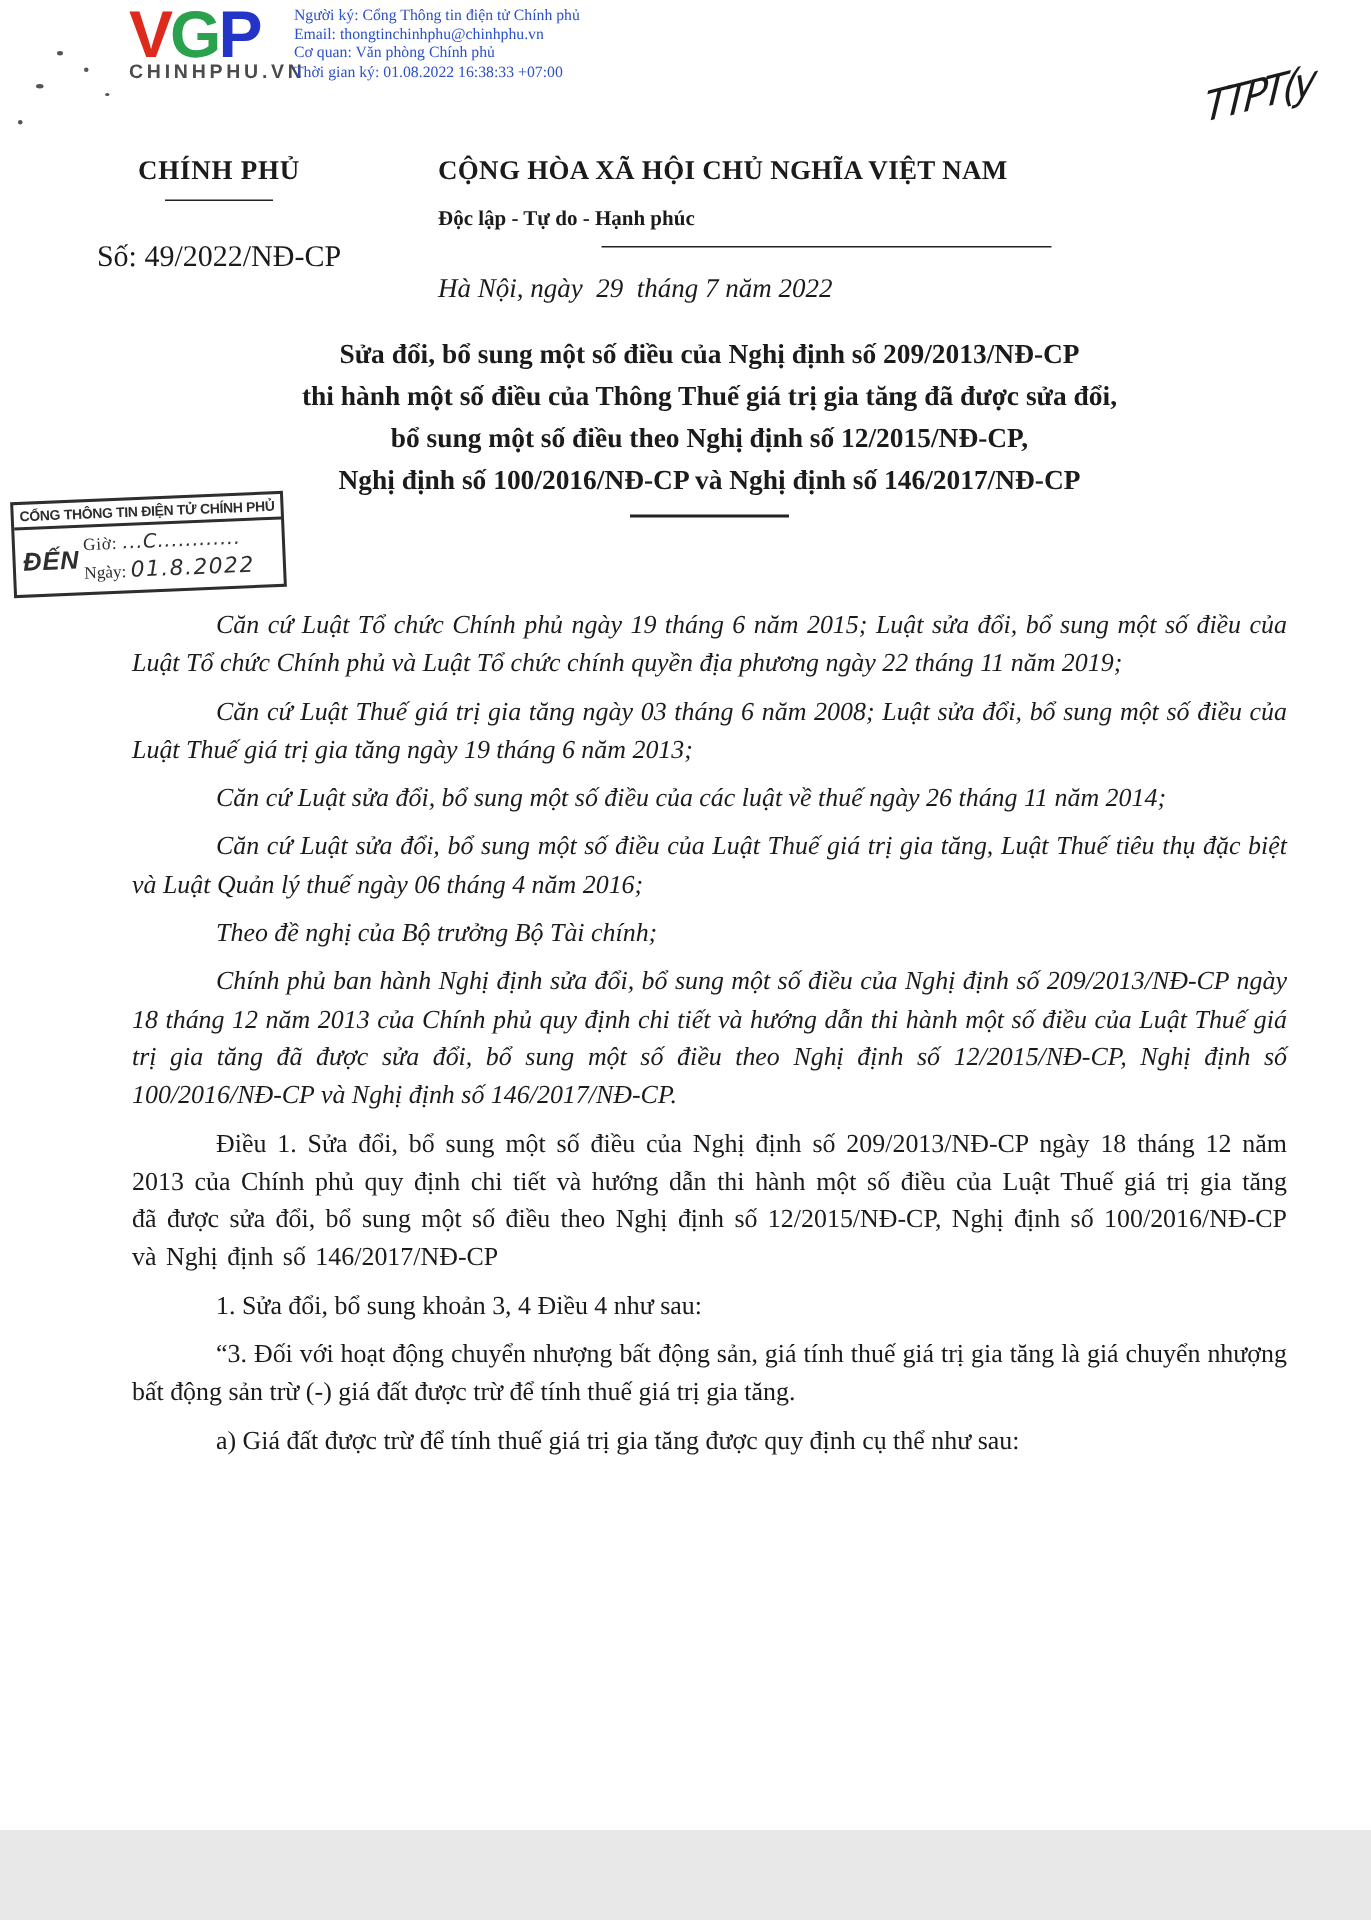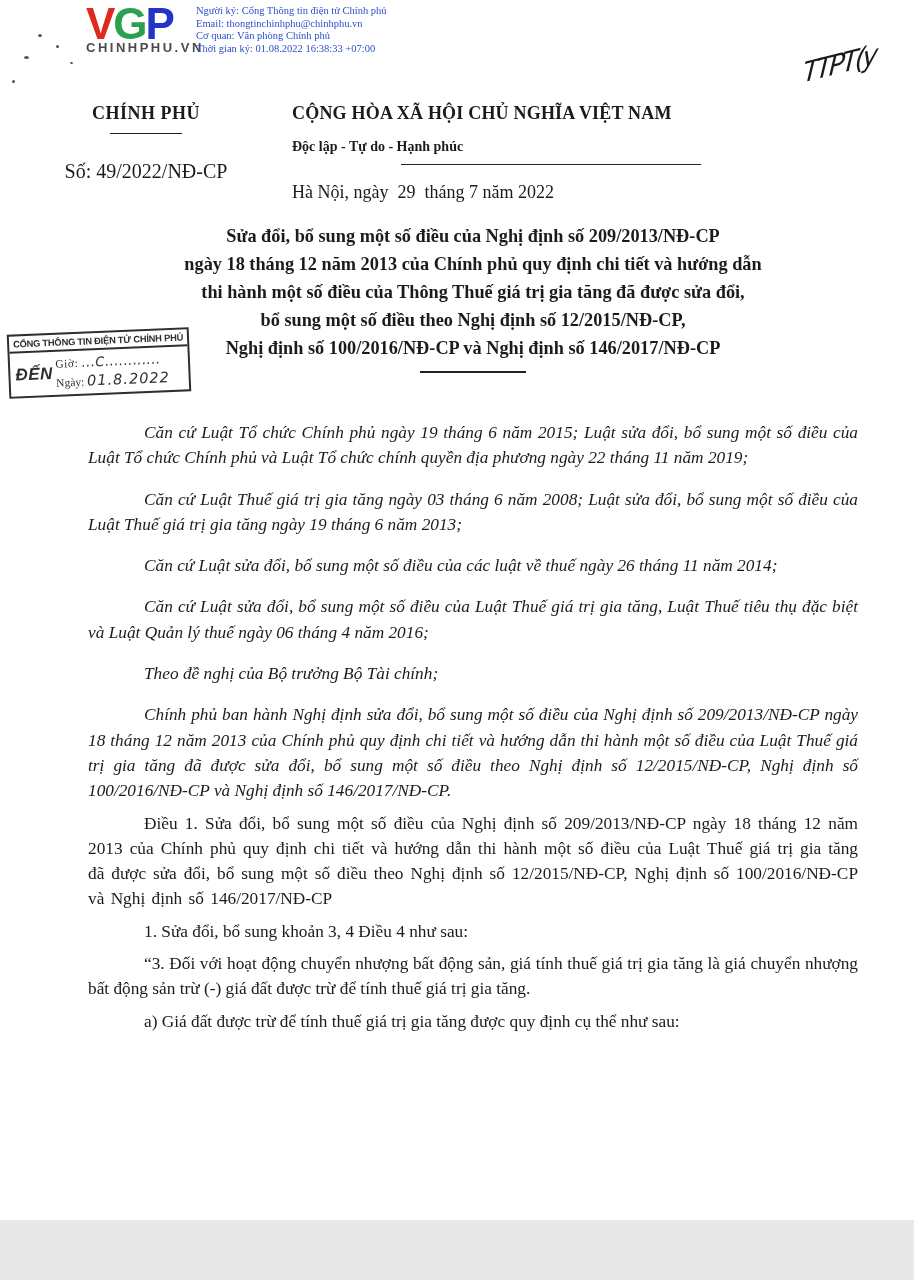--- a/index.html
+++ b/index.html
@@ -44,21 +44,21 @@
   
   .header { position:absolute; top:103px; left:0; right:0; display:flex; padding-right:104px; }
   .h-left { width:292px; text-align:center; }
   .h-right { flex:1; }
   .org-name { font-weight:bold; font-size:18px; letter-spacing:.5px; }
   .org-rule { width:72px; border-top:1.6px solid #222; margin:9px auto 0 auto; }
   .doc-number { font-size:20px; margin-top:26px; }
   .country { font-weight:bold; font-size:18px; letter-spacing:.2px; white-space:nowrap; }
   .motto { font-weight:bold; font-size:14px; margin-top:15px; }
   .motto-rule { width:300px; border-top:1.8px solid #222; margin:9px auto 0 auto; }
-  .place-date { font-size:18px; margin-top:17px; white-space:pre; }
+  .place-date { font-style:italic; font-size:18px; margin-top:17px; white-space:pre; }
 
   
   .stamp {
     position:absolute; left:8px; top:331px;
     width:182px;
     border:2.2px solid #2e2e2e;
     transform:rotate(-2.4deg);
     background:rgba(255,255,255,.85);
     color:#2e2e2e;
   }
@@ -83,21 +83,21 @@
   .title-line { font-weight:bold; font-size:18.3px; line-height:28px; }
   .title-rule { width:106px; border-top:2.2px solid #222; margin:9px auto 0 auto; }
 
   
   .body-block { position:absolute; top:404px; left:88px; width:770px; }
   .body-block p {
     font-size:17.3px; line-height:25.3px;
     text-align:justify; text-indent:56px;
     margin-bottom:7px;
   }
-  .p-italic { font-style:italic;margin-top:16px; }
+  .p-italic { font-style:italic; }
   .p-bold { font-weight:normal; word-spacing:2px; }
 </style>
 </head>
 <body>
 
 <div class="page">
 
   <div class="speck" style="left:38px;top:34px;width:4px;height:3px;"></div>
   <div class="speck" style="left:56px;top:45px;width:3px;height:3px;"></div>
   <div class="speck" style="left:24px;top:56px;width:5px;height:3px;"></div>
@@ -138,21 +138,20 @@
       <div class="stamp-den">ĐẾN</div>
       <div class="stamp-fields">
         <div class="stamp-gio"><span>Giờ:</span> <span class="hand">...C............</span></div>
         <div class="stamp-ngay"><span>Ngày:</span> <span class="hand">01.8.2022</span></div>
       </div>
     </div>
   </div>
 
   <div class="title-block">
     <div class="title-line">Sửa đổi, bổ sung một số điều của Nghị định số 209/2013/NĐ-CP</div>
-    <div class="title-line">ngày 18 tháng 12 năm 2013 của Chính phủ quy định chi tiết và hướng dẫn</div>
     <div class="title-line">thi hành một số điều của Thông Thuế giá trị gia tăng đã được sửa đổi,</div>
     <div class="title-line">bổ sung một số điều theo Nghị định số 12/2015/NĐ-CP,</div>
     <div class="title-line">Nghị định số 100/2016/NĐ-CP và Nghị định số 146/2017/NĐ-CP</div>
     <div class="title-rule"></div>
   </div>
 
   <div class="body-block">
     <p class="p-italic">Căn cứ Luật Tổ chức Chính phủ ngày 19 tháng 6 năm 2015; Luật sửa đổi, bổ sung một số điều của Luật Tổ chức Chính phủ và Luật Tổ chức chính quyền địa phương ngày 22 tháng 11 năm 2019;</p>
     <p class="p-italic">Căn cứ Luật Thuế giá trị gia tăng ngày 03 tháng 6 năm 2008; Luật sửa đổi, bổ sung một số điều của Luật Thuế giá trị gia tăng ngày 19 tháng 6 năm 2013;</p>
     <p class="p-italic">Căn cứ Luật sửa đổi, bổ sung một số điều của các luật về thuế ngày 26 tháng 11 năm 2014;</p>

